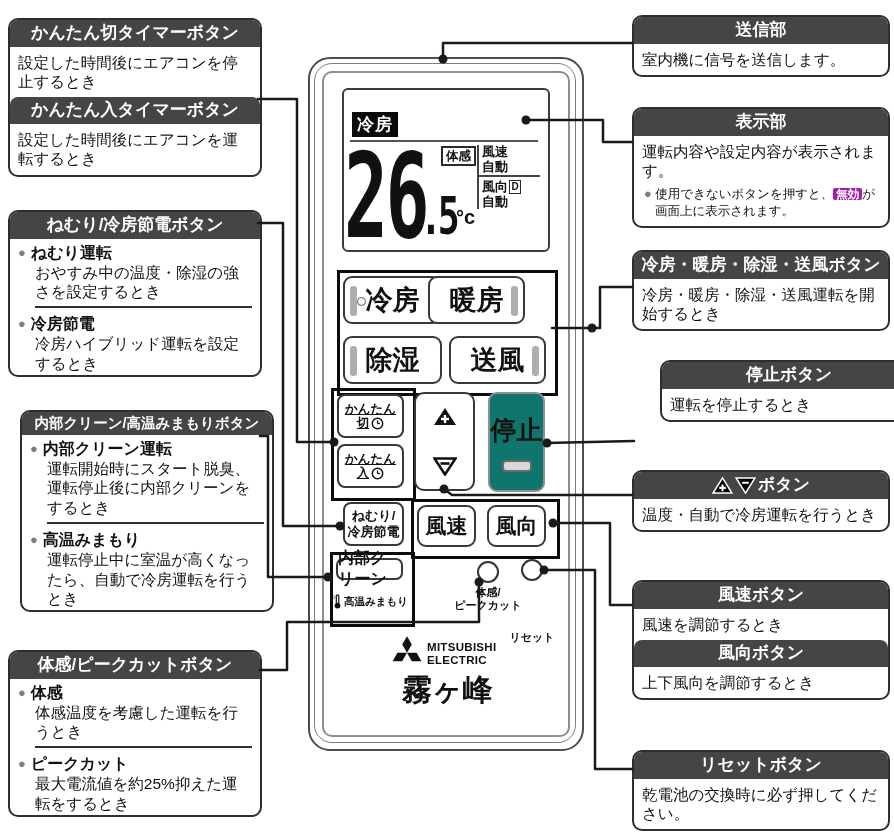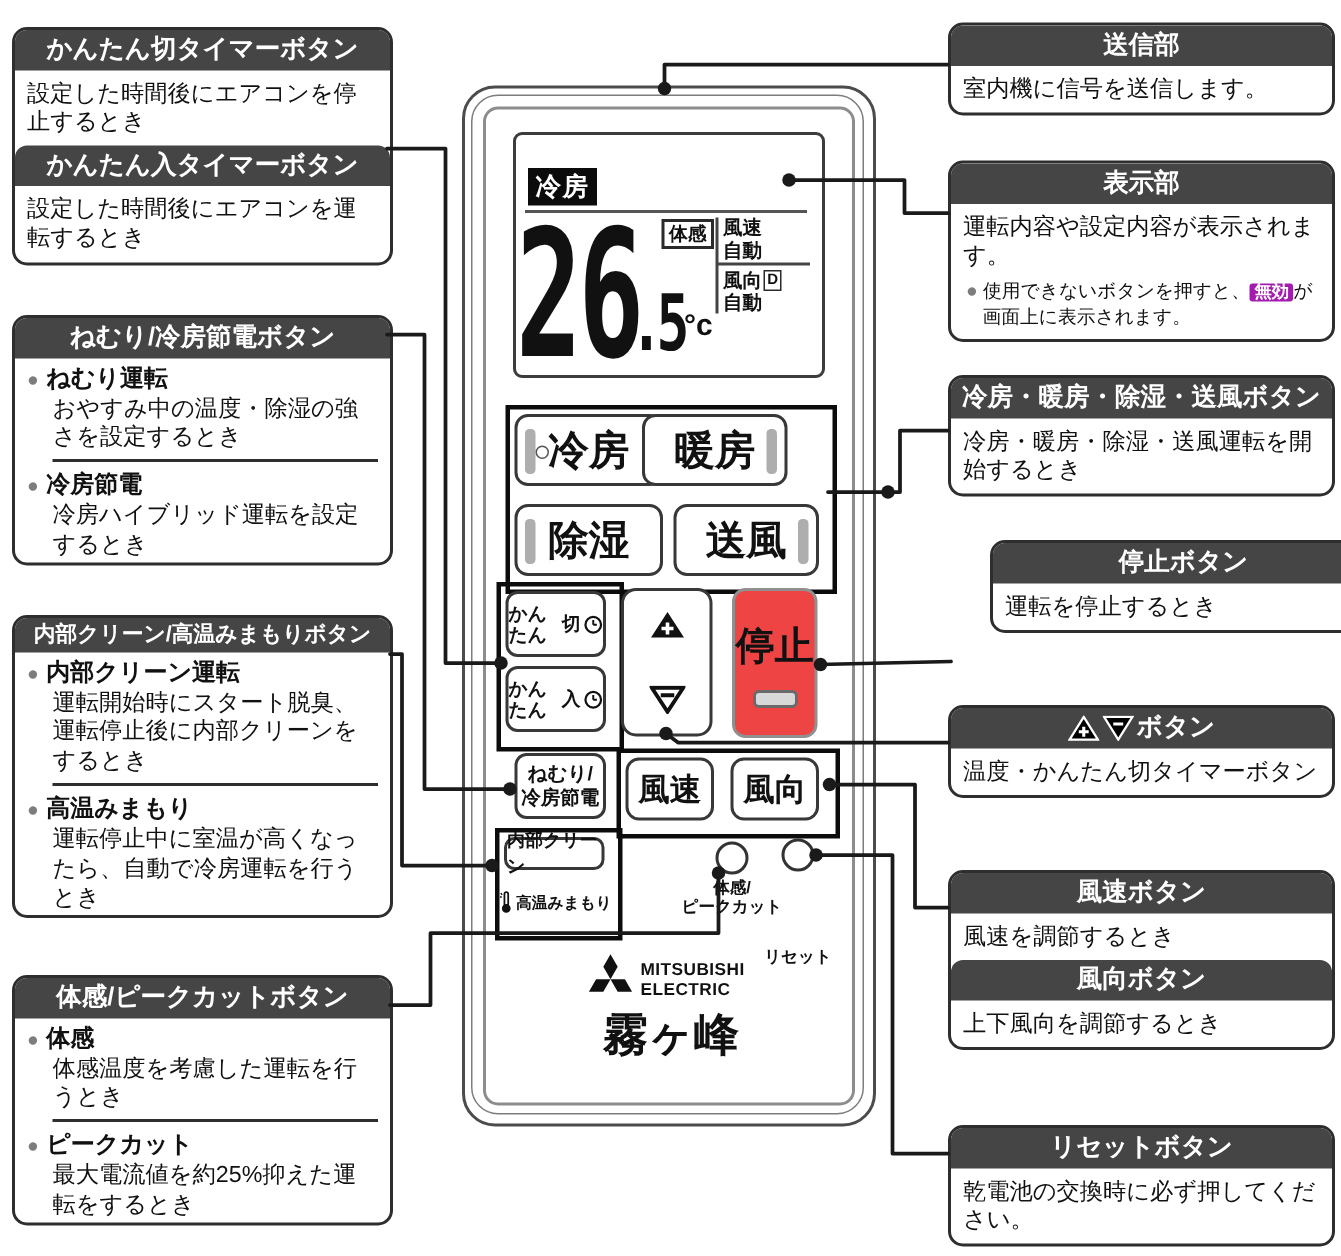--- a/index.html
+++ b/index.html
@@ -17,21 +17,21 @@
   .bi-title{font-weight:bold;font-size:16px;display:flex;align-items:center;gap:5px;}
   .bi-bullet{color:#7d7d7d;font-size:13px;}
   .bi-body{padding-left:17px;}
   .h-divider{border-top:2px solid #2e2e2e;margin:3px 8px 2px 25px;}
   .note{font-size:12.5px;line-height:1.3;padding:0 8px 6px 10px;}
   .note .indent{padding-left:11px;display:block;}
   .badge{background:#a21caf;color:#fff;font-weight:bold;font-size:11.5px;padding:0 3px;border-radius:2px;}
 
   .lb-timer{left:8px;top:18px;width:250px;}
   .lb-sleep{left:8px;top:210px;width:250px;}
-  .lb-clean{left:8px;top:410px;width:250px;}
+  .lb-clean{left:20px;top:410px;width:250px;}
   .lb-taikan{left:8px;top:650px;width:250px;}
   .rb-send{left:632px;top:15px;width:254px;}
   .rb-disp{left:632px;top:107px;width:254px;}
   .rb-modes{left:632px;top:250px;width:254px;}
   .rb-stop{left:660px;top:360px;width:254px;}
   .rb-updown{left:632px;top:470px;width:254px;}
   .rb-fan{left:632px;top:580px;width:254px;}
   .rb-reset{left:632px;top:750px;width:254px;}
 
   
@@ -67,38 +67,38 @@
   .rbtn{position:absolute;background:#fff;border:2px solid #383838;border-radius:9px;display:flex;
         align-items:center;justify-content:center;font-weight:bold;color:#111;box-sizing:border-box;}
   .b-cool{left:343px;top:276px;width:99px;height:48px;font-size:27px;}
   .b-heat{left:428px;top:276px;width:97px;height:48px;font-size:27px;}
   .b-dry{left:343px;top:336px;width:99px;height:48px;font-size:27px;}
   .b-fanmode{left:449px;top:336px;width:97px;height:48px;font-size:27px;}
   .vbar{position:absolute;width:7px;height:30px;background:#aeaeae;border-radius:3px;top:8px;}
   .vbar.l{left:5px;}.vbar.r{right:5px;}
   .cool-dot{position:absolute;left:12px;top:19px;width:7px;height:7px;border:1.5px solid #555;border-radius:50%;}
 
-  .kbtn{line-height:1.15;font-size:12.5px;border-radius:8px;}
+  .kbtn{flex-direction:column;line-height:1.15;font-size:12.5px;border-radius:8px;text-decoration:underline;}
   .b-koff{left:337px;top:394px;width:67px;height:44px;}
   .b-kon{left:337px;top:444px;width:67px;height:44px;}
   .kline{display:flex;align-items:center;gap:2px;}
 
   .rocker{position:absolute;left:414px;top:392px;width:61px;height:99px;border:2px solid #383838;border-radius:10px;background:#fff;box-sizing:border-box;}
   .rock-half{position:absolute;width:61px;height:49px;display:flex;align-items:center;justify-content:center;}
   .rock-up{left:414px;top:392px;}
   .rock-dn{left:414px;top:442px;}
 
-  .b-stop{left:488px;top:392px;width:57px;height:100px;background:#ef4444;border:2px solid #909090;
+  .b-stop{left:488px;top:392px;width:57px;height:100px;background:#0f766e;border:2px solid #909090;
           border-radius:9px;flex-direction:column;font-size:26px;gap:12px;}
   .stop-ind{width:26px;height:8px;border:2px solid #6a6a6a;border-radius:4px;background:#d8d8d8;}
 
   .b-sleep{left:343px;top:502px;width:61px;height:44px;flex-direction:column;font-size:13px;line-height:1.2;border-radius:8px;}
   .b-fs{left:417px;top:505px;width:59px;height:42px;font-size:21px;}
   .b-fd{left:487px;top:505px;width:59px;height:42px;font-size:21px;}
-  .b-clean{left:336px;top:558px;width:67px;height:22px;font-size:12px;border-radius:7px;}
+  .b-clean{left:336px;top:558px;width:67px;height:22px;font-size:16px;border-radius:7px;}
   .watch{position:absolute;left:333px;top:594px;width:76px;display:flex;align-items:center;gap:2px;font-size:10.5px;font-weight:bold;}
   .round-btn{position:absolute;width:22px;height:22px;border-radius:50%;border:2px solid #333;background:#fff;box-sizing:border-box;}
   .b-taikan{left:477px;top:561px;}
   .b-reset{left:521px;top:559px;}
   .lbl-taikan{position:absolute;left:452px;top:586px;width:72px;text-align:center;font-size:11px;line-height:1.2;font-weight:bold;}
   .lbl-reset{position:absolute;left:505px;top:586px;width:54px;text-align:center;font-size:11px;font-weight:bold;margin-top:44px;}
 
   .logo-diamond{position:absolute;left:391px;top:636px;}
   .logo-text{position:absolute;left:427px;top:641px;font-size:11.5px;font-weight:bold;line-height:1.1;letter-spacing:.3px;}
   .kiri{position:absolute;left:402px;top:670px;font-size:30px;font-weight:bold;font-family:"DejaVu Serif",serif;}
@@ -205,21 +205,21 @@
         <polygon points="11,1 21,17 1,17" fill="#000" stroke="#fff" stroke-width="1.6"></polygon>
         <line x1="11" y1="8" x2="11" y2="15" stroke="#fff" stroke-width="2.2"></line>
         <line x1="7.5" y1="11.5" x2="14.5" y2="11.5" stroke="#fff" stroke-width="2.2"></line>
       </svg>
       <svg width="21" height="17" viewBox="0 0 22 18">
         <polygon points="1,1 21,1 11,17" fill="#000" stroke="#fff" stroke-width="1.6"></polygon>
         <line x1="7.5" y1="6" x2="14.5" y2="6" stroke="#fff" stroke-width="2.2"></line>
       </svg>
       <span>ボタン</span>
     </div>
-    <div class="c-body">温度・かんたん切タイマーボタン</div>
+    <div class="c-body">温度・自動で冷房運転を行うとき</div>
   </div>
 
   <div class="callout rb-fan">
     <div class="c-head">風速ボタン</div>
     <div class="c-body">風速を調節するとき</div>
     <div class="c-head mid">風向ボタン</div>
     <div class="c-body">上下風向を調節するとき</div>
   </div>
 
   <div class="callout rb-reset">

